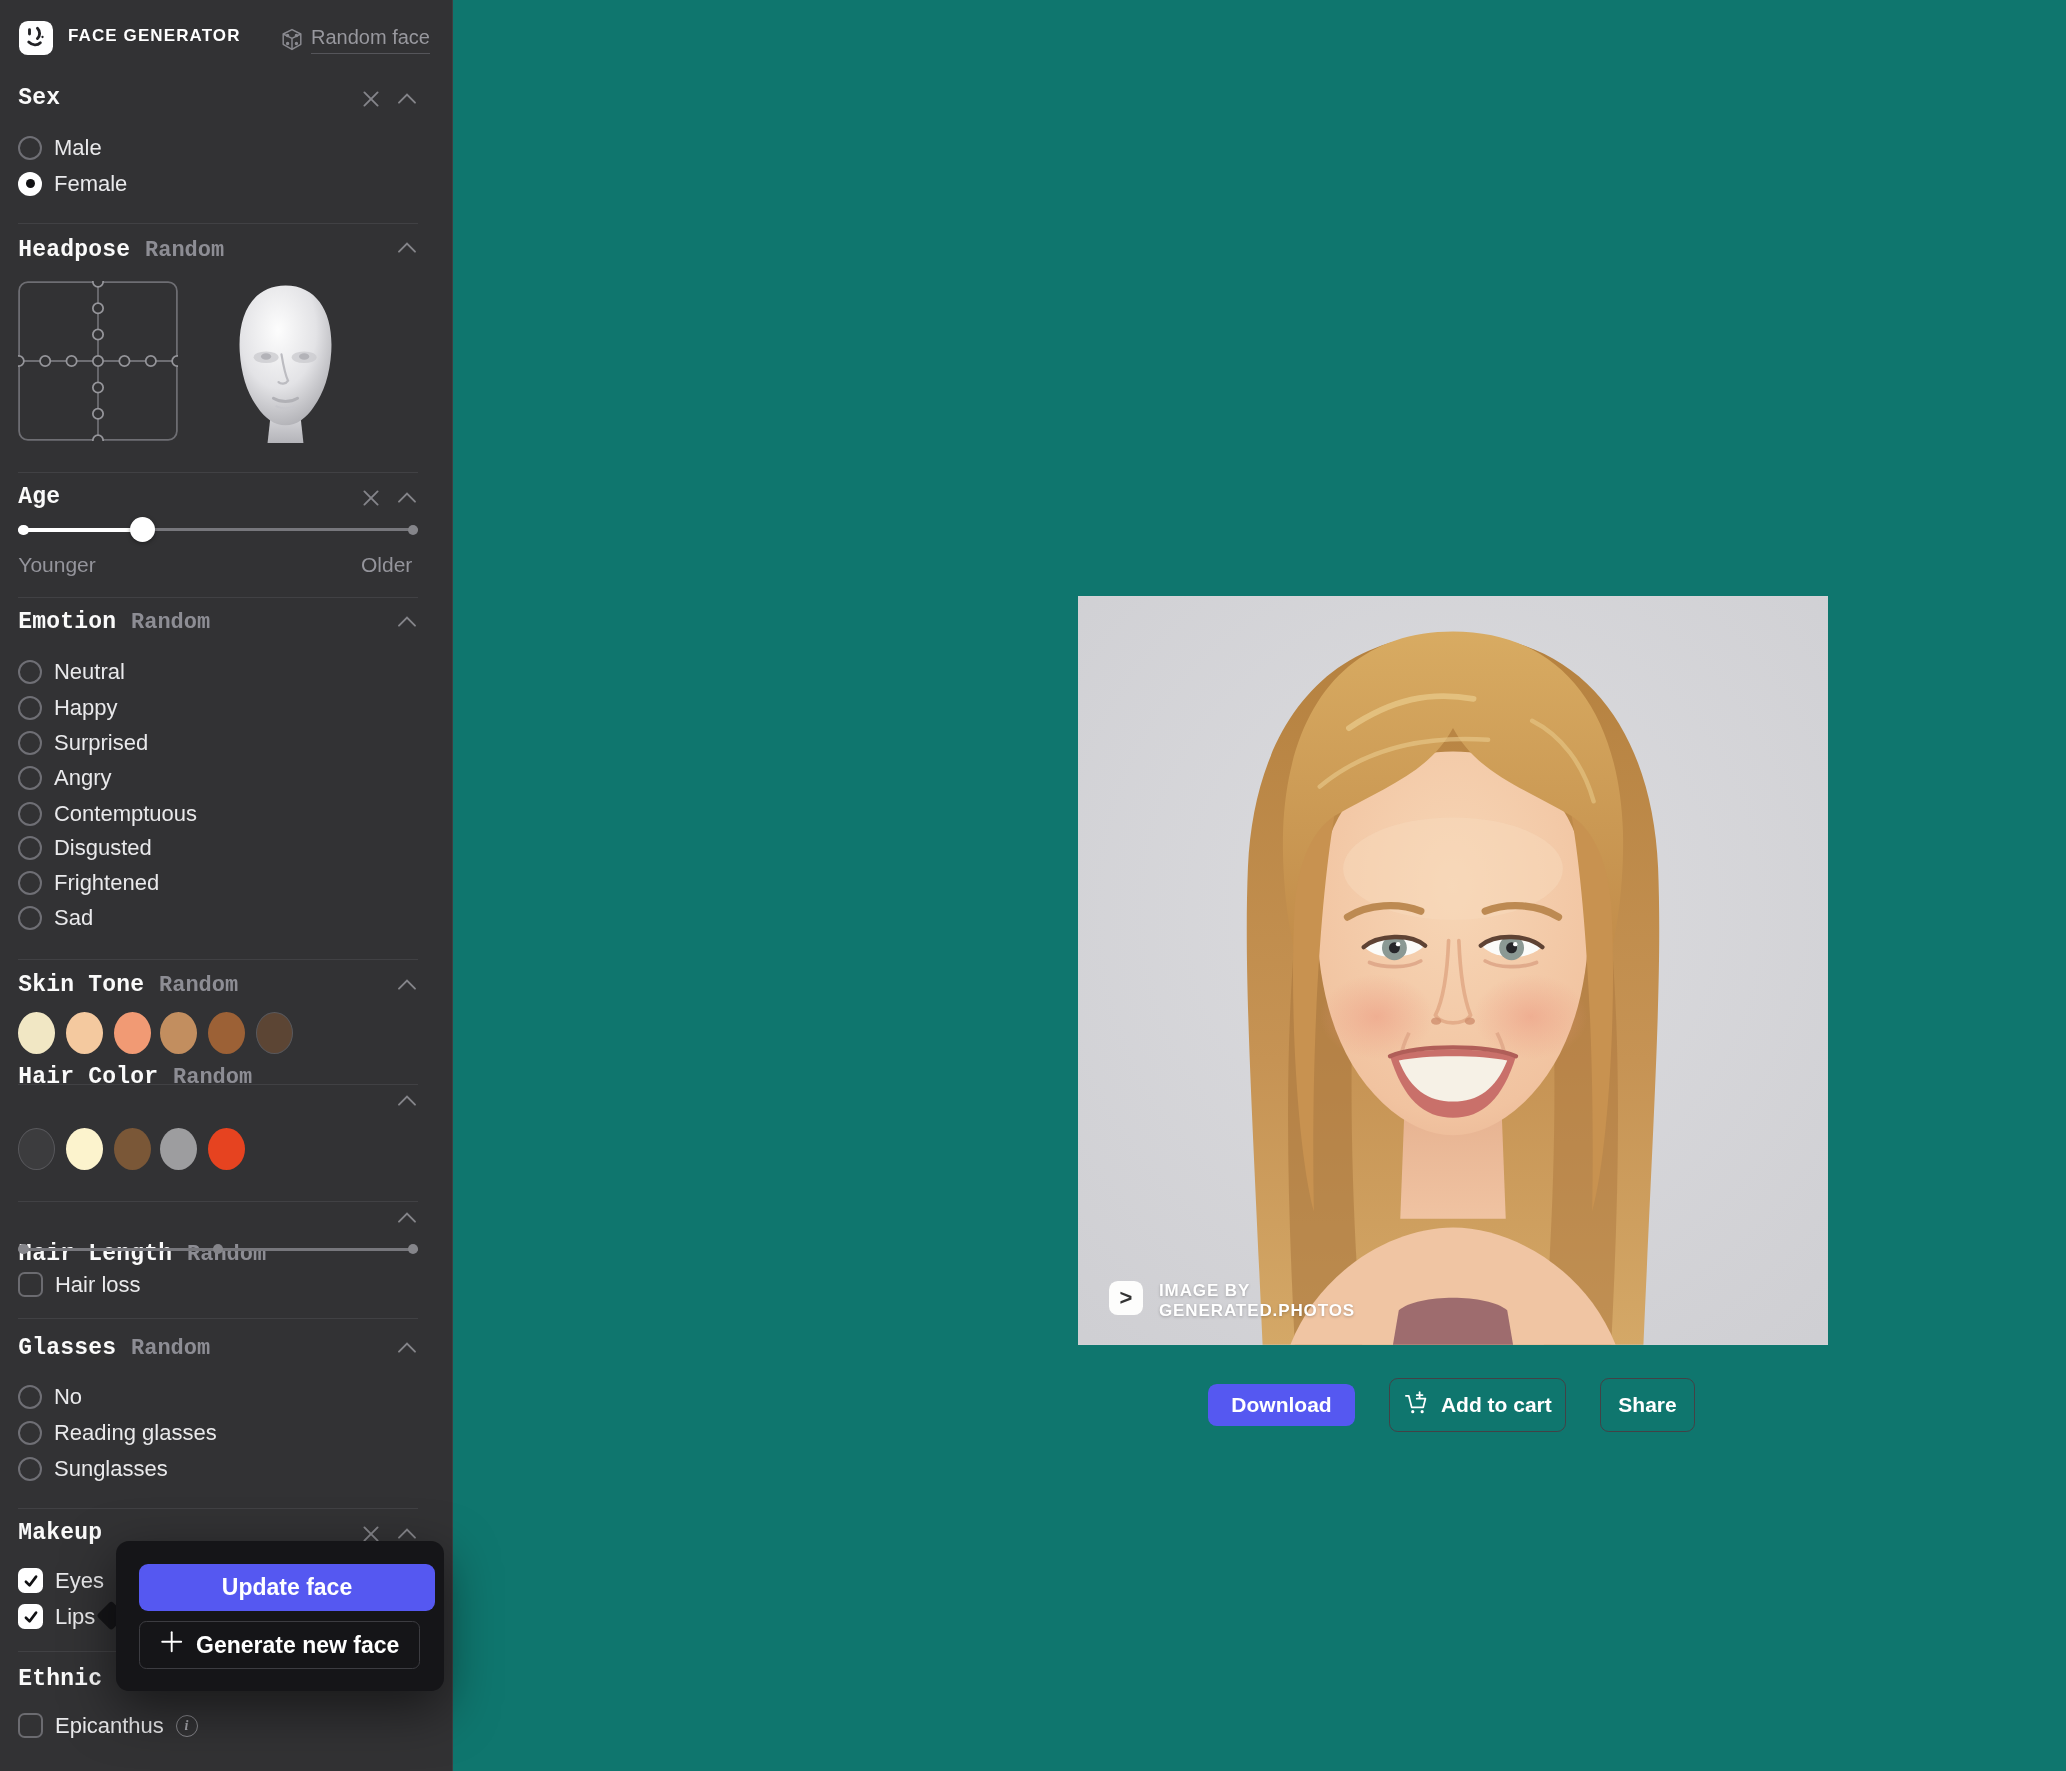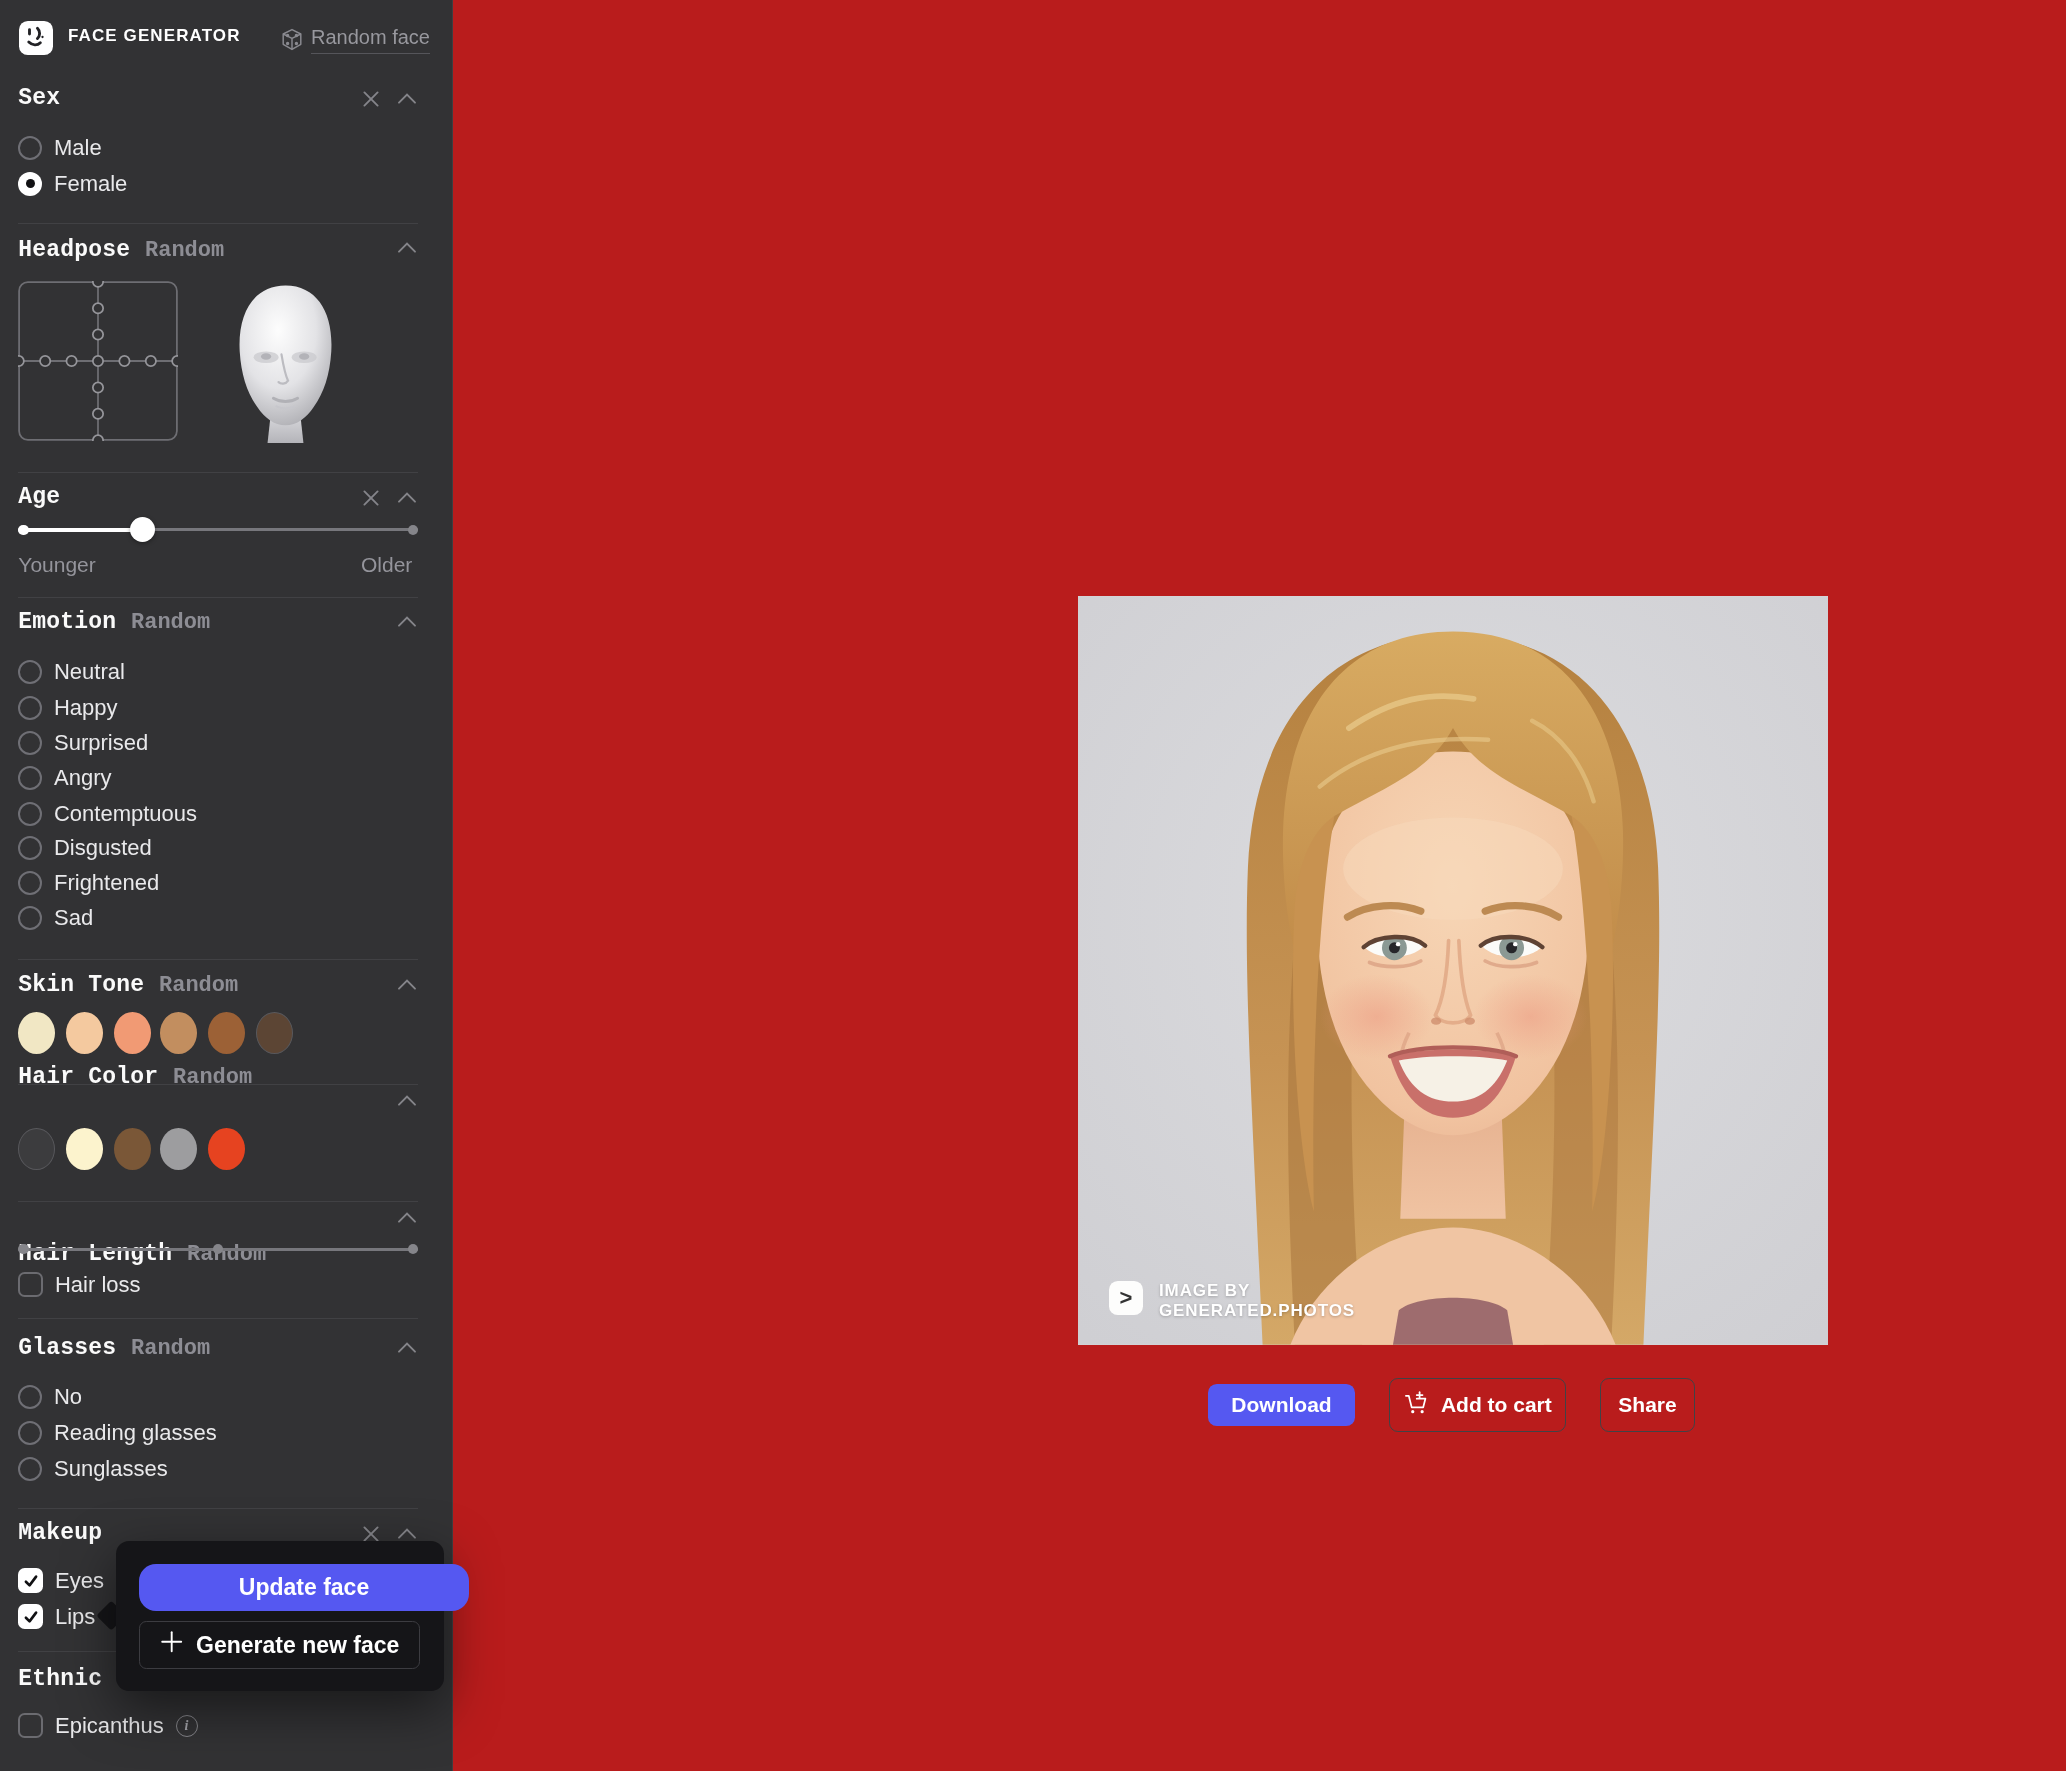--- a/index.html
+++ b/index.html
@@ -1,18 +1,18 @@
 <!DOCTYPE html>
 <html style="font-size:11.7px"><head>
 <meta charset="utf-8">
 <style>
   * { margin:0; padding:0; box-sizing:border-box; }
   html,body { width:2066px; height:1772px; overflow:hidden; background:#28282a;
               font-family:"Liberation Sans","DejaVu Sans",sans-serif; }
-  #stage { position:relative; width:2066px; height:1772px; background:#b91c1c; }
+  #stage { position:relative; width:2066px; height:1772px; background:#0f766e; }
 
   
   #sidebar { position:absolute; left:0; top:0; width:453px; height:1772px;
              background:#323234; border-right:0.7px solid #3e3e41; }
   .sect { position:absolute; left:18.3px; display:flex; align-items:center; gap:14.7px;font-family:Liberation Mono, monospace; }
   .sect .t  { font-size:23px; font-weight:700; color:#fafafa; letter-spacing:0.2px; }
   .sect .m  { font-size:22px; font-weight:600; color:#8d8d94; }
   .hr { position:absolute; left:18.3px; width:400px; height:0; border-top:1.5px solid #414144; }
   .row { position:absolute; left:18.3px; width:400px; height:35px; display:flex; align-items:center; gap:11.7px; }
   .row .lbl { font-size:22px; color:#e9e9eb; }
@@ -49,22 +49,22 @@
   .track-fill { position:absolute; height:3.7px; background:#ffffff; border-radius:2.2px; }
   .dot { position:absolute; width:10.3px; height:10.3px; border-radius:50%; }
   .thumb { position:absolute; width:25px; height:25px; border-radius:50%; background:#ffffff;
            box-shadow:0 1.5px 4.4px rgba(0,0,0,.35); }
 
   
   #action-panel { position:absolute; left:116px; top:1541px; width:328px; height:150px;
                   background:#151518; border-radius:13px; box-shadow:0 17.6px 51px rgba(0,0,0,.5); z-index:20; }
   #panel-tail { position:absolute; left:101px; top:1605px; width:20.5px; height:20.5px; background:#151518;
                 transform:rotate(45deg); border-radius:2.9px; z-index:19; }
-  #btn-update { position:absolute; left:23px; top:23.4px; width:330px; height:47px; border:none;
-                background:#5558f1; color:#fff; border-radius:17px; font-size:23px; font-weight:700;
+  #btn-update { position:absolute; left:23px; top:23.4px; width:296px; height:47px; border:none;
+                background:#5558f1; color:#fff; border-radius:9px; font-size:23px; font-weight:700;
                 font-family:inherit; }
   #btn-generate { position:absolute; left:23px; top:80px; width:281px; height:48px;
                   background:transparent; border:1.5px solid #3c3c41; color:#fff; border-radius:7.3px;
                   font-size:23px; font-weight:700; font-family:inherit;
                   display:flex; align-items:center; justify-content:center; gap:13px; }
 
   
   #portrait { position:absolute; left:1078px; top:596px; width:750px; height:749px; background:#dadadd; }
   #watermark { position:absolute; left:1109px; top:1281px; display:flex; gap:16px; align-items:flex-start; z-index:5; }
   #wm-badge { width:34px; height:34px; background:#fdfdfc; border-radius:8.8px; display:flex;

